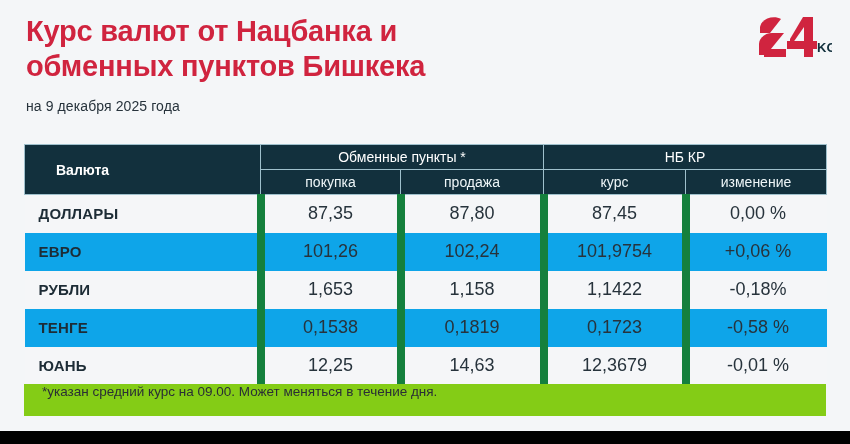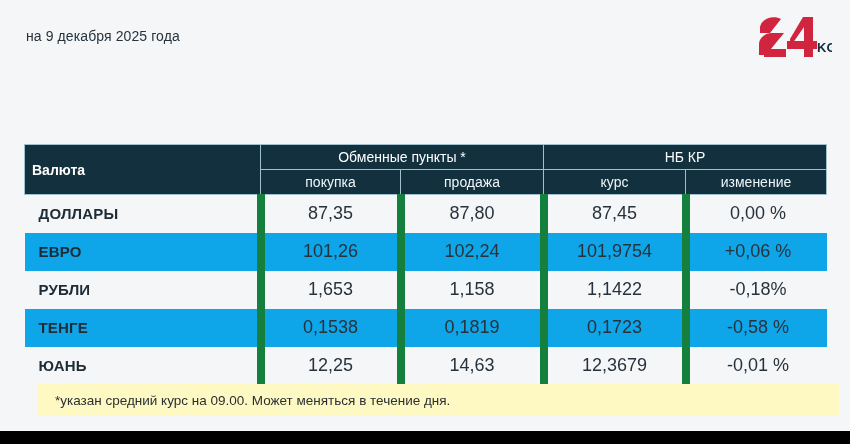--- a/index.html
+++ b/index.html
@@ -78,21 +78,21 @@
     box-sizing: border-box;
   }
   .hd.sub {
     font-weight: normal;
     font-size: 14px;
     height: 25px;
     color: #eef6f8;
   }
   .hd.currency-head {
     text-align: left;
-    padding-left: 7px;
+    padding-left: 31px;
     font-size: 14px;
     font-weight: bold;
   }
   
   .row-odd td { background: #f5f6f8; }
   .row-even td { background: #0ea5e9; }
   table.rates tbody td {
     height: 38px;
     font-size: 18px;
     color: #27333c;
@@ -107,27 +107,27 @@
     padding-left: 14px;
     font-weight: bold;
     font-size: 15px;
     letter-spacing: 0.2px;
     color: #1d2c36;
   }
 
   
   .footnote-bar {
     position: absolute;
-    left: 37px;
+    left: 24px;
     top: 384px;
     width: 802px;
     height: 32px;
-    background: #fef9c3;
+    background: #84cc16;
     display: flex;
-    align-items: center;
+    align-items: flex-start;
   }
   .footnote-text {
     padding-left: 18px;
     font-size: 13.5px;
     color: #2a2f35;
   }
 
   
   .bottom-bar {
     position: absolute;
@@ -135,20 +135,24 @@
     bottom: 0;
     width: 850px;
     height: 13px;
     background: #000000;
   }
 </style>
 </head>
 <body>
 
 <div class="page-header">
+  <h1 class="main-title">
+    <span class="tline">Курс валют от Нацбанка и</span>
+    <span class="tline">обменных пунктов Бишкека</span>
+  </h1>
   <div class="subtitle">на 9 декабря 2025 года</div>
 
   <div class="logo">
     <svg width="76" height="46" viewBox="0 0 76 46" xmlns="http://www.w3.org/2000/svg">
 
       <path d="M4 13 C6 4, 18 1, 25 5 L14 19 L4 19 Z" fill="#d0243f"></path>
       <path d="M3 30 C3 24, 9 19, 16 19 L28 19 L10 41 L3 41 Z" fill="#d0243f"></path>
       <path d="M8 35 L30 35 L30 43 L8 43 Z" fill="#d0243f"></path>
 
       <path d="M48 3 L57 3 L57 43 L48 43 Z" fill="#d0243f"></path>

